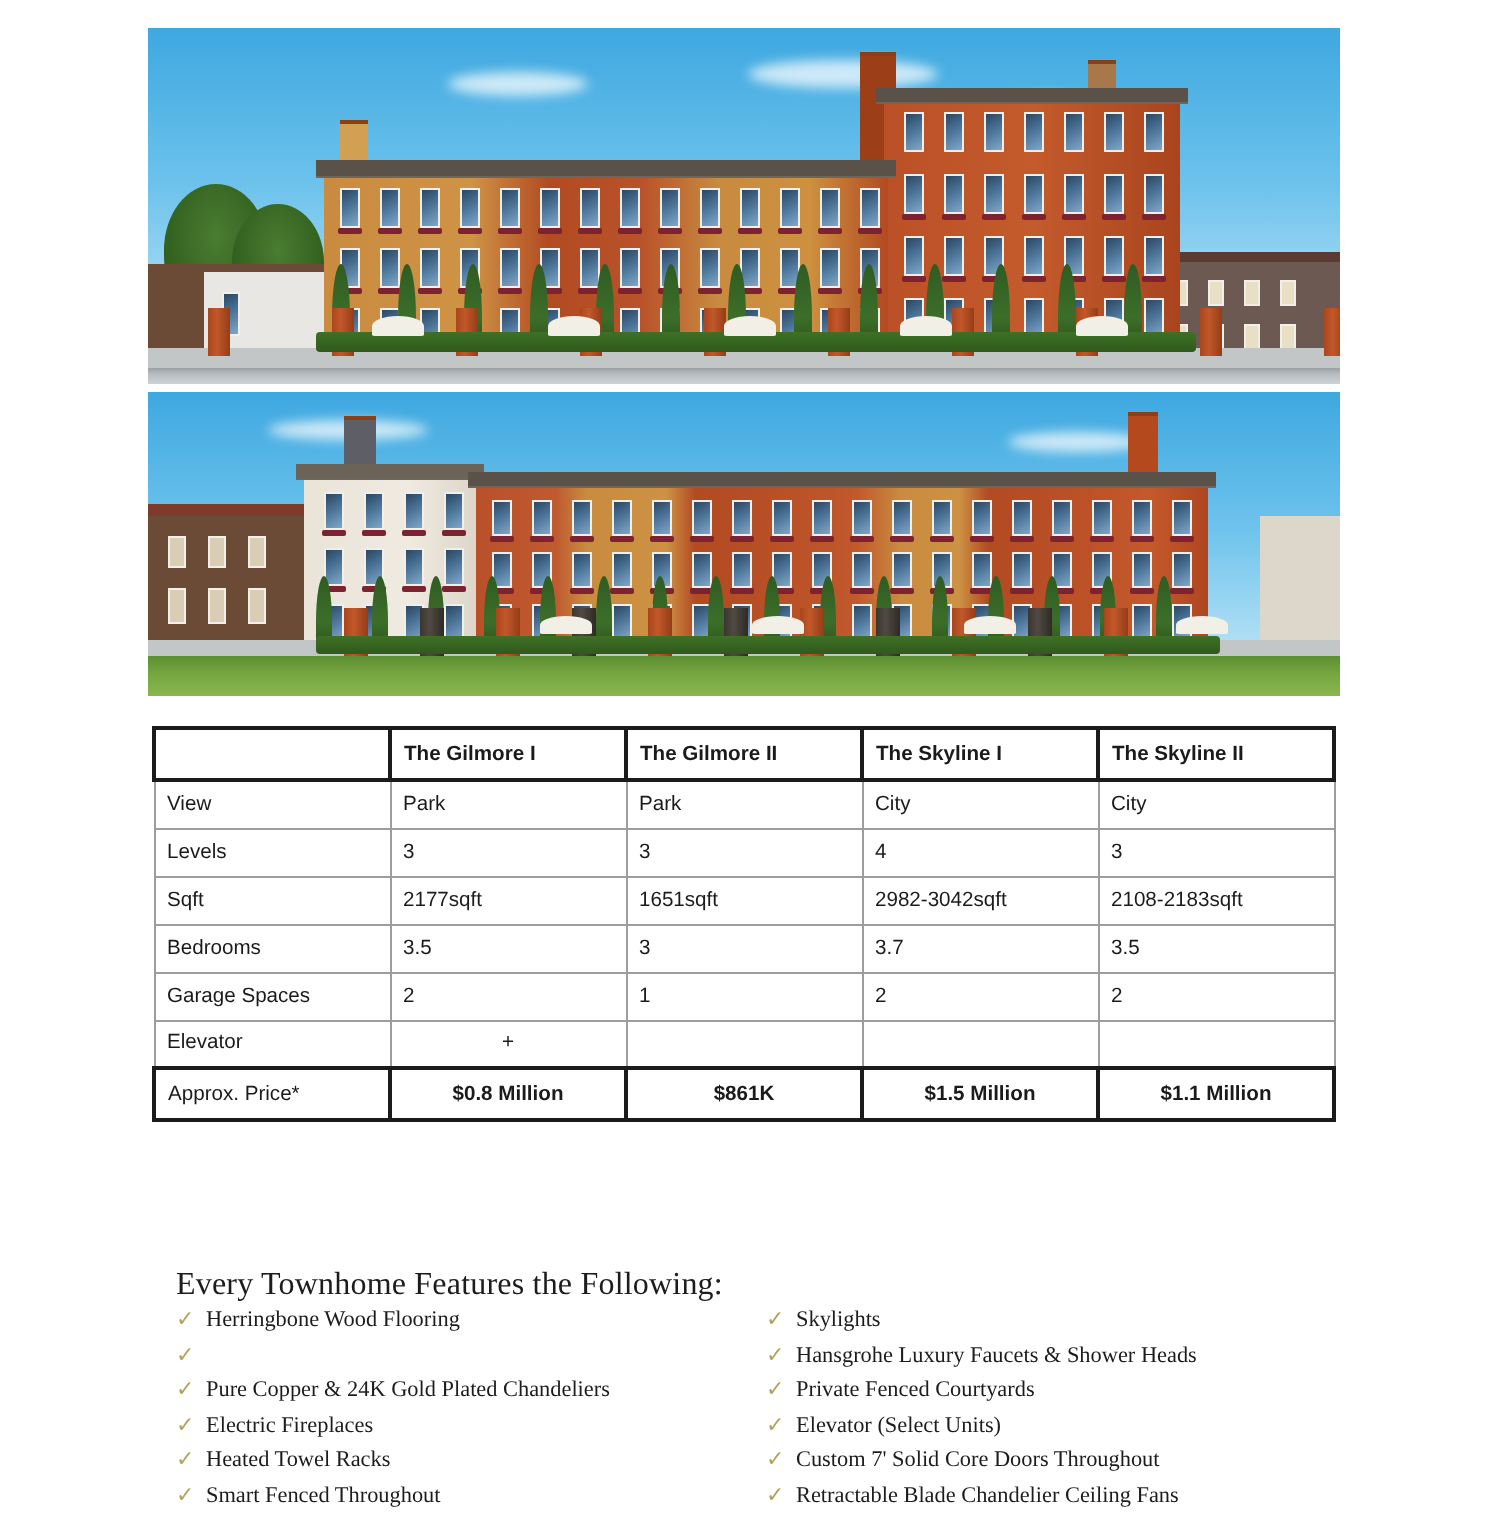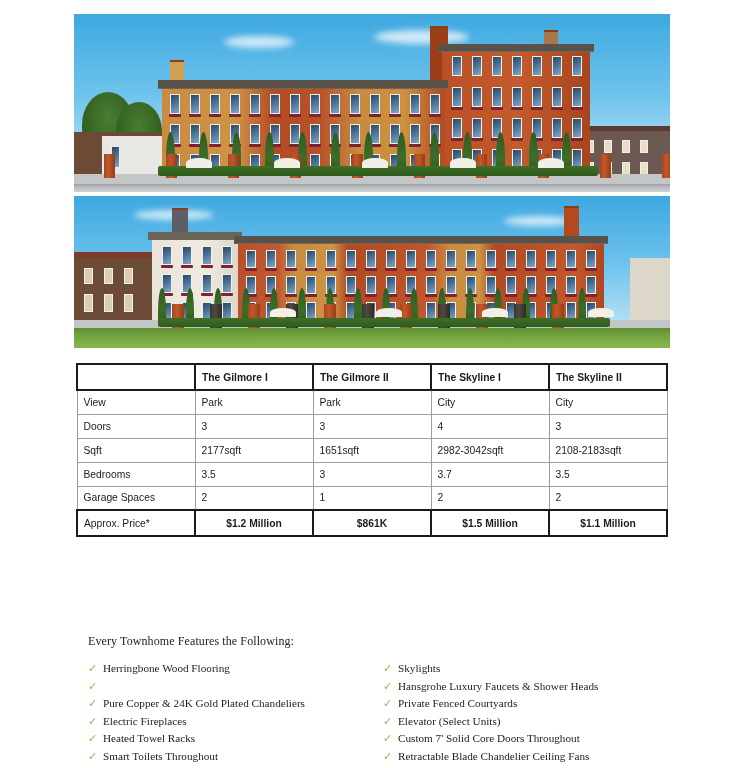--- a/index.html
+++ b/index.html
@@ -155,22 +155,21 @@
   
   #features {
     position: absolute;
     left: 88px;
     top: 634px;
     width: 590px;
     font-family: "Liberation Serif", serif;
     color: #1c1c1c;
   }
   #features-heading {
-    font-size: 12px;
-    margin-bottom: 11px;
+    font-size: 16px;
     letter-spacing: .1px;
   }
   .feat-cols {
     display: flex;
     gap: 0px;
   }
   .feat-col { width: 295px; }
   .feat-item {
     display: flex;
     align-items: flex-start;
@@ -560,21 +559,21 @@
   </thead>
   <tbody id="spec-body">
       <tr>
         <td>View</td>
         <td>Park</td>
         <td>Park</td>
         <td>City</td>
         <td>City</td>
       </tr>
       <tr>
-        <td>Doors</td>
+        <td>Levels</td>
         <td>3</td>
         <td>3</td>
         <td>4</td>
         <td>3</td>
       </tr>
       <tr>
         <td>Sqft</td>
         <td>2177sqft</td>
         <td>1651sqft</td>
         <td>2982-3042sqft</td>
@@ -587,23 +586,30 @@
         <td>3.7</td>
         <td>3.5</td>
       </tr>
       <tr>
         <td>Garage Spaces</td>
         <td>2</td>
         <td>1</td>
         <td>2</td>
         <td>2</td>
       </tr>
+      <tr>
+        <td>Elevator</td>
+        <td class="ctr">+</td>
+        <td class="ctr"></td>
+        <td class="ctr"></td>
+        <td class="ctr"></td>
+      </tr>
       <tr class="price-row">
         <td>Approx. Price*</td>
-        <td class="ctr sep">$1.2 Million</td>
+        <td class="ctr sep">$0.8 Million</td>
         <td class="ctr sep">$861K</td>
         <td class="ctr sep">$1.5 Million</td>
         <td class="ctr sep">$1.1 Million</td>
       </tr>
     </tbody>
 </table>
 
 <div id="features">
   <div id="features-heading">Every Townhome Features the Following:</div>
   <div class="feat-cols">
@@ -622,21 +628,21 @@
         <div class="feat-item">
           <span class="check" style="color: rgb(176, 164, 92);">✓</span>
           <span>Electric Fireplaces</span>
         </div>
         <div class="feat-item">
           <span class="check" style="color: rgb(176, 164, 92);">✓</span>
           <span>Heated Towel Racks</span>
         </div>
         <div class="feat-item">
           <span class="check" style="color: rgb(176, 164, 92);">✓</span>
-          <span>Smart Toilets Throughout</span>
+          <span>Smart Fenced Throughout</span>
         </div>
       </div>
     <div class="feat-col" id="feat-right">
         <div class="feat-item">
           <span class="check" style="color: rgb(176, 164, 92);">✓</span>
           <span>Skylights</span>
         </div>
         <div class="feat-item">
           <span class="check" style="color: rgb(176, 164, 92);">✓</span>
           <span>Hansgrohe Luxury Faucets &amp; Shower Heads</span>

